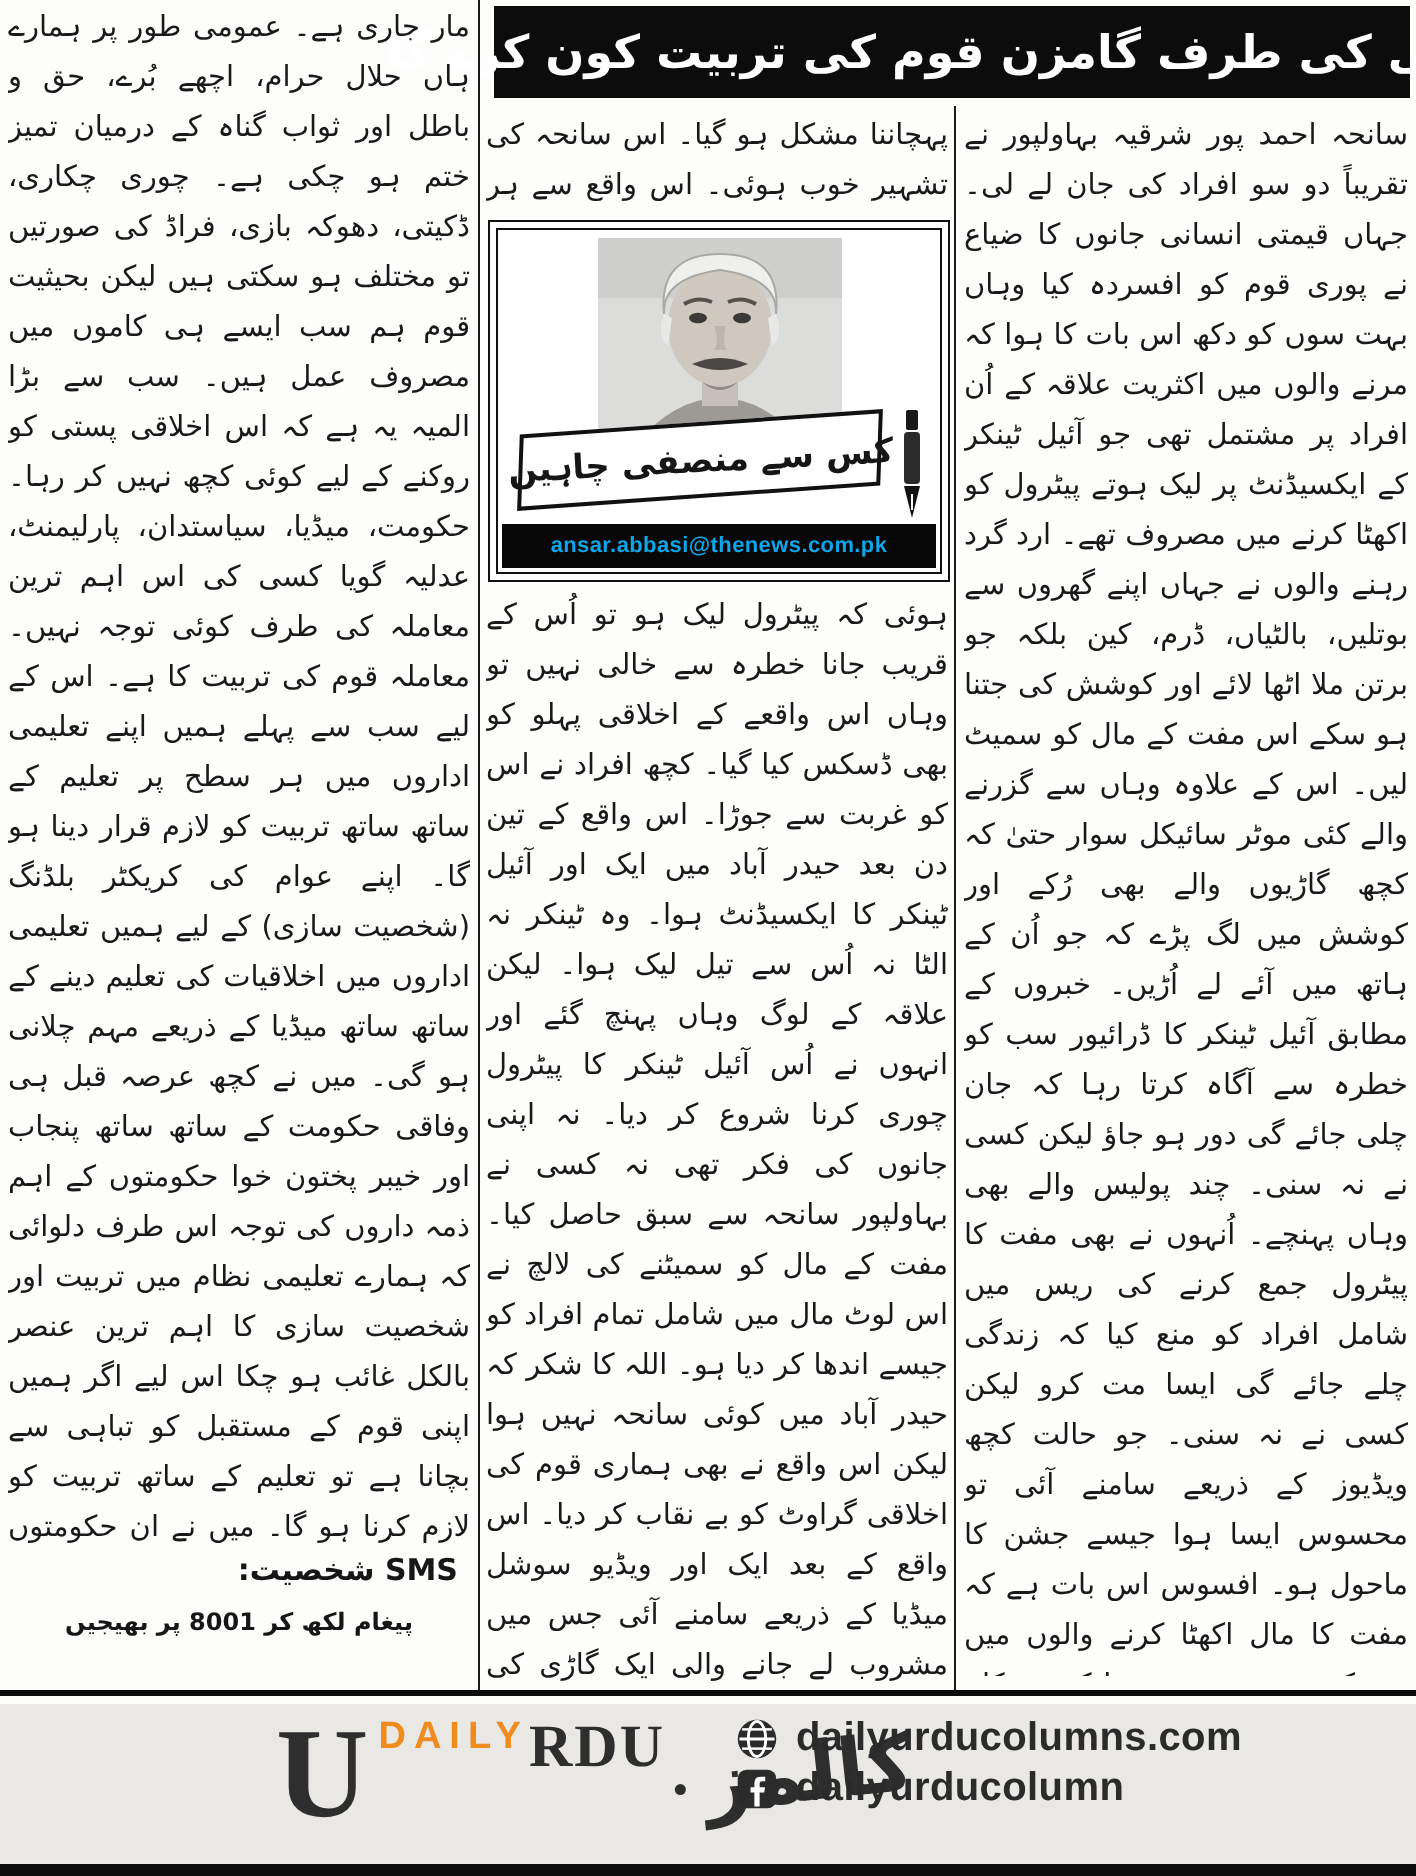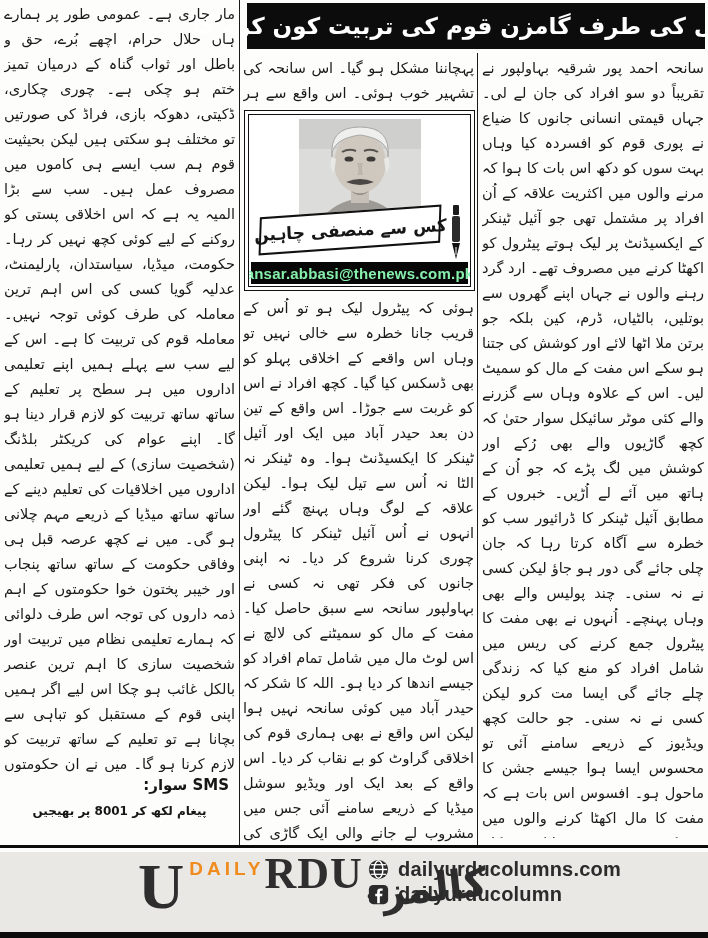--- a/index.html
+++ b/index.html
@@ -58,44 +58,44 @@
     transform:skewX(6deg) rotate(1deg);
     direction:rtl; font-size:17px; font-weight:bold; white-space:nowrap;
   }
   .pen { position:absolute; right:6px; top:88px; width:16px; height:58px; }
   .author-name {
     position:absolute; left:0; right:32px; top:138px; text-align:center;
     direction:rtl; font-size:13px; font-weight:bold;margin-top:37px;
   }
   .email-bar {
     position:absolute; left:2px; right:2px; bottom:2px; height:22px;
-    background:#070707; color:#86efac;
+    background:#070707; color:#0ea5e9;
     display:flex; align-items:center; justify-content:center;
-    font-family:"Liberation Sans", sans-serif; font-size:15px; font-weight:bold;
+    font-family:"Liberation Sans", sans-serif; font-size:11px; font-weight:bold;
     letter-spacing:0.2px;
   }
   
   .footer {
     position:absolute; left:0; top:852px; width:708px; height:80px;
     background:#eae8e5;
   }
   .footer-bottom-bar { position:absolute; left:0; top:932px; width:708px; height:6px; background:#0c0c0c; }
   .logo { position:absolute; left:138px; top:3px; display:flex; align-items:flex-start; }
   .logo-u {
     font-family:"Liberation Serif", serif; font-weight:bold;
     font-size:64px; line-height:64px; color:#2e2e2e;
   }
   .logo-stack { display:flex; flex-direction:row; margin-left:5px; }
   .logo-daily {
     font-family:"Liberation Sans", sans-serif; font-weight:bold;
     font-size:19px; line-height:20px; letter-spacing:4px; color:#f08b1d; margin-top:4px;
   }
   .logo-rdu {
     font-family:"Liberation Serif", serif; font-weight:bold;
-    font-size:44px; line-height:38px; color:#2e2e2e; letter-spacing:1px;
+    font-size:30px; line-height:38px; color:#2e2e2e; letter-spacing:1px;
   }
   .logo-calligraphy {
     direction:rtl; font-size:40px; line-height:44px; font-weight:bold;
     color:#2e2e2e; margin:10px 0 0 6px; transform:rotate(-6deg);
     font-family:"DejaVu Sans", sans-serif;
   }
   .logo-dot { font-family:"Liberation Serif", serif; font-weight:bold; font-size:34px; color:#2e2e2e; margin:22px 0 0 2px; }
   .social { position:absolute; left:368px; top:6px; display:flex; flex-direction:column; gap:3px; }
   .social-row { display:flex; align-items:center; gap:9px; height:22px; cursor:pointer; }
   .social-row .icon { width:21px; height:21px; flex:0 0 21px; }
@@ -158,21 +158,21 @@
     </div>
   </div>
 
   <div class="col-mid-bot">
     <div class="urdu-text" style="height:548px">ہوئی کہ پیٹرول لیک ہو تو اُس کے قریب جانا خطرہ سے خالی نہیں تو وہاں اس واقعے کے اخلاقی پہلو کو بھی ڈسکس کیا گیا۔ کچھ افراد نے اس کو غربت سے جوڑا۔ اس واقع کے تین دن بعد حیدر آباد میں ایک اور آئیل ٹینکر کا ایکسیڈنٹ ہوا۔ وہ ٹینکر نہ الٹا نہ اُس سے تیل لیک ہوا۔ لیکن علاقہ کے لوگ وہاں پہنچ گئے اور انہوں نے اُس آئیل ٹینکر کا پیٹرول چوری کرنا شروع کر دیا۔ نہ اپنی جانوں کی فکر تھی نہ کسی نے بہاولپور سانحہ سے سبق حاصل کیا۔ مفت کے مال کو سمیٹنے کی لالچ نے اس لوٹ مال میں شامل تمام افراد کو جیسے اندھا کر دیا ہو۔ اللہ کا شکر کہ حیدر آباد میں کوئی سانحہ نہیں ہوا لیکن اس واقع نے بھی ہماری قوم کی اخلاقی گراوٹ کو بے نقاب کر دیا۔ اس واقع کے بعد ایک اور ویڈیو سوشل میڈیا کے ذریعے سامنے آئی جس میں مشروب لے جانے والی ایک گاڑی کی روڈ پر ٹکر ہوئی تو وہاں موجود افراد اور گزرنے والے سواروں نے اُس گاڑی سے مشروب کی بوتلیں لوٹنا شروع کر دیں اور پل بھر میں سارا مال لوٹ لیا۔ یہ واقعات ہمارے معاشرے کے کھوکھلے پن اور اخلاقی پستی کو ظاہر کرنے کے لیے کافی ہیں۔ کسی بھی شعبہ کو دیکھ لیں، ہر طرف ایسی ہی لوٹ</div>
   </div>
 
   <div class="col-left">
     <div class="urdu-text">مار جاری ہے۔ عمومی طور پر ہمارے ہاں حلال حرام، اچھے بُرے، حق و باطل اور ثواب گناہ کے درمیان تمیز ختم ہو چکی ہے۔ چوری چکاری، ڈکیتی، دھوکہ بازی، فراڈ کی صورتیں تو مختلف ہو سکتی ہیں لیکن بحیثیت قوم ہم سب ایسے ہی کاموں میں مصروف عمل ہیں۔ سب سے بڑا المیہ یہ ہے کہ اس اخلاقی پستی کو روکنے کے لیے کوئی کچھ نہیں کر رہا۔ حکومت، میڈیا، سیاستدان، پارلیمنٹ، عدلیہ گویا کسی کی اس اہم ترین معاملہ کی طرف کوئی توجہ نہیں۔ معاملہ قوم کی تربیت کا ہے۔ اس کے لیے سب سے پہلے ہمیں اپنے تعلیمی اداروں میں ہر سطح پر تعلیم کے ساتھ ساتھ تربیت کو لازم قرار دینا ہو گا۔ اپنے عوام کی کریکٹر بلڈنگ (شخصیت سازی) کے لیے ہمیں تعلیمی اداروں میں اخلاقیات کی تعلیم دینے کے ساتھ ساتھ میڈیا کے ذریعے مہم چلانی ہو گی۔ میں نے کچھ عرصہ قبل ہی وفاقی حکومت کے ساتھ ساتھ پنجاب اور خیبر پختون خوا حکومتوں کے اہم ذمہ داروں کی توجہ اس طرف دلوائی کہ ہمارے تعلیمی نظام میں تربیت اور شخصیت سازی کا اہم ترین عنصر بالکل غائب ہو چکا اس لیے اگر ہمیں اپنی قوم کے مستقبل کو تباہی سے بچانا ہے تو تعلیم کے ساتھ تربیت کو لازم کرنا ہو گا۔ میں نے ان حکومتوں کے اہم ترین ذمہ داروں سے درخواست کی کہ تربیت اور کریکٹر بلڈنگ کے لیے باقاعدہ کورس بنانے کے لیے اسلامی تعلیمات سے فائدہ اٹھایا جائے۔ اس مسئلہ پر ماضی میں میں نے اپنے کالمز کے ذریعے بھی مختلف اسٹیک ہولڈرز سے بھی درخواست کی کہ خدارا کچھ کریں لیکن ابھی تک کچھ ہوتا نظر نہیں آیا۔ جو نظر آ رہا ہے وہ بحیثیت قوم ہمارے لیے شرمندگی کا ہی باعث ہے۔</div>
     <div class="sms-row">
-      <span>SMS سوار:</span>
+      <span>SMS شخصیت:</span>
     </div>
     <div class="sms-row2">پیغام لکھ کر 8001 پر بھیجیں</div>
   </div>
 
   <div class="footer">
     <div class="logo">
       <span class="logo-u">U</span>
       <span class="logo-stack">
         <span class="logo-daily">DAILY</span>
         <span class="logo-rdu">RDU</span>

